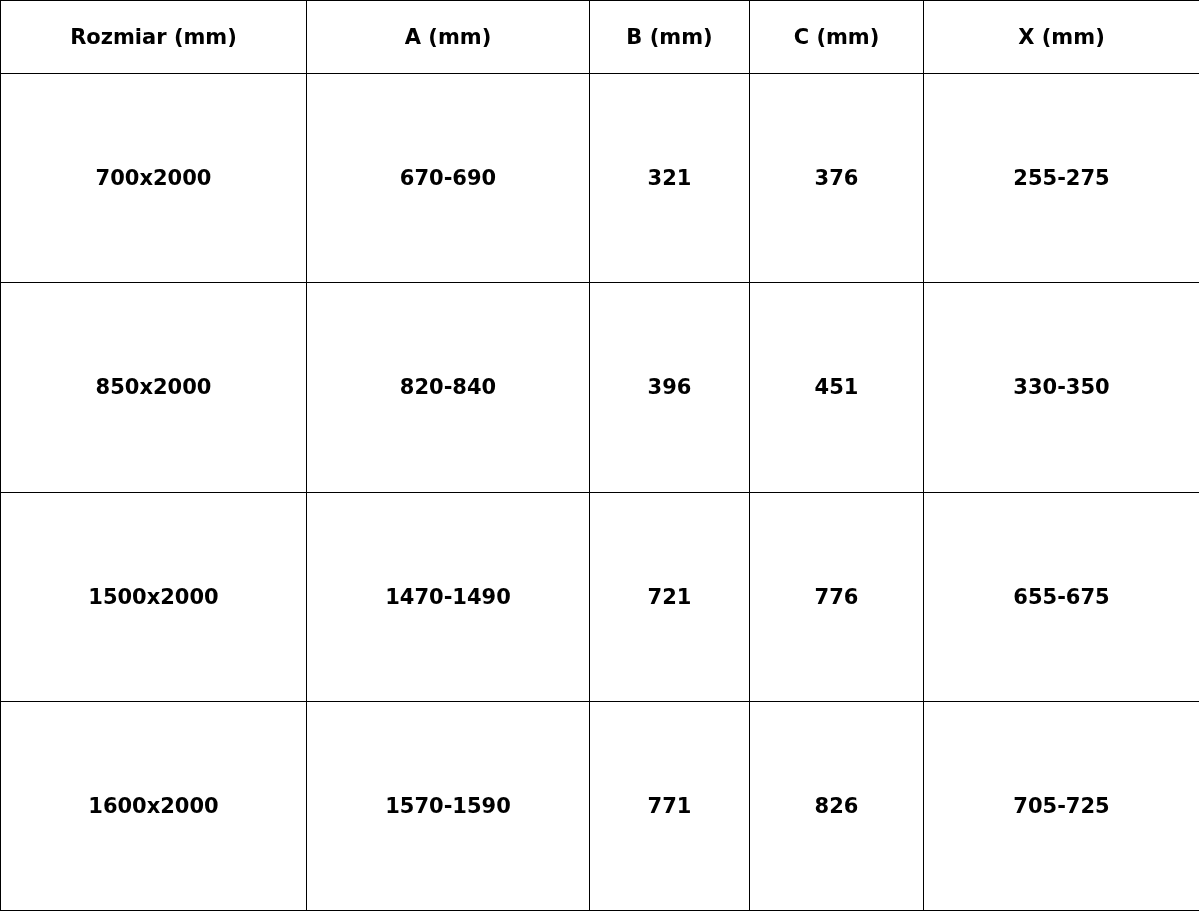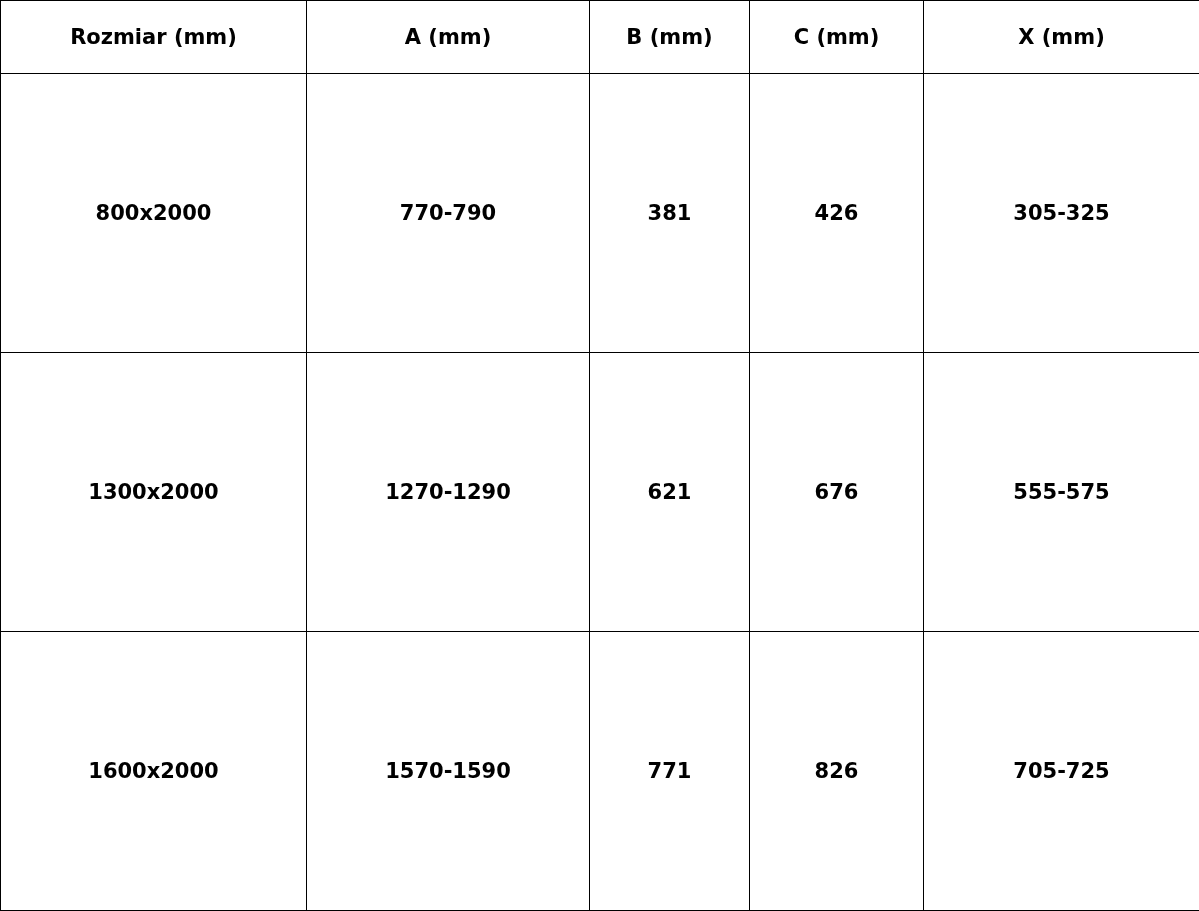--- a/index.html
+++ b/index.html
@@ -68,32 +68,39 @@
       <tr>
         <th>Rozmiar (mm)</th>
         <th>A (mm)</th>
         <th>B (mm)</th>
         <th>C (mm)</th>
         <th>X (mm)</th>
       </tr>
     </thead>
     <tbody>
       <tr>
-        <td>800x2000</td>
-        <td>770-790</td>
-        <td>381</td>
-        <td>426</td>
-        <td>305-325</td>
+        <td>700x2000</td>
+        <td>670-690</td>
+        <td>321</td>
+        <td>376</td>
+        <td>255-275</td>
       </tr>
       <tr>
-        <td>1300x2000</td>
-        <td>1270-1290</td>
-        <td>621</td>
-        <td>676</td>
-        <td>555-575</td>
+        <td>850x2000</td>
+        <td>820-840</td>
+        <td>396</td>
+        <td>451</td>
+        <td>330-350</td>
+      </tr>
+      <tr>
+        <td>1500x2000</td>
+        <td>1470-1490</td>
+        <td>721</td>
+        <td>776</td>
+        <td>655-675</td>
       </tr>
       <tr>
         <td>1600x2000</td>
         <td>1570-1590</td>
         <td>771</td>
         <td>826</td>
         <td>705-725</td>
       </tr>
     </tbody>
   </table>

